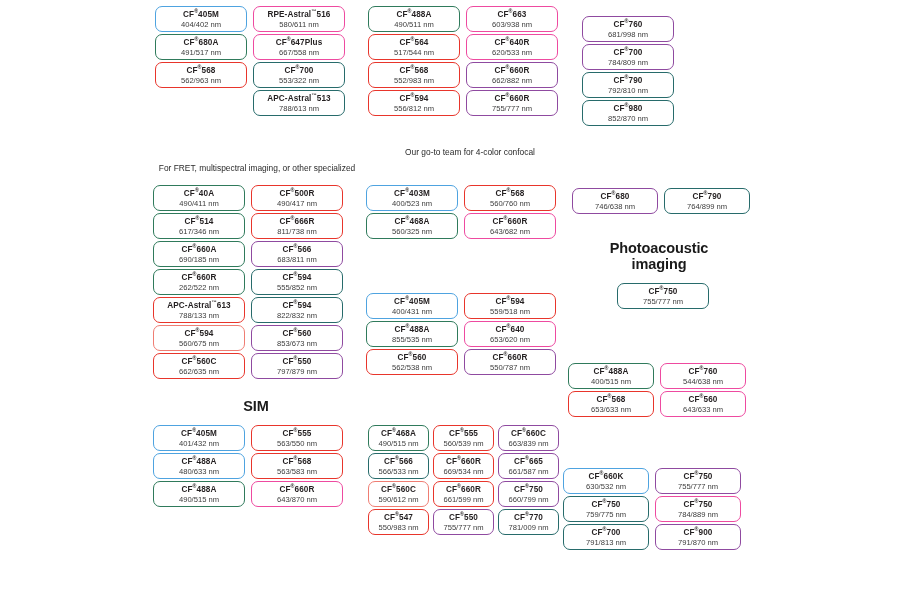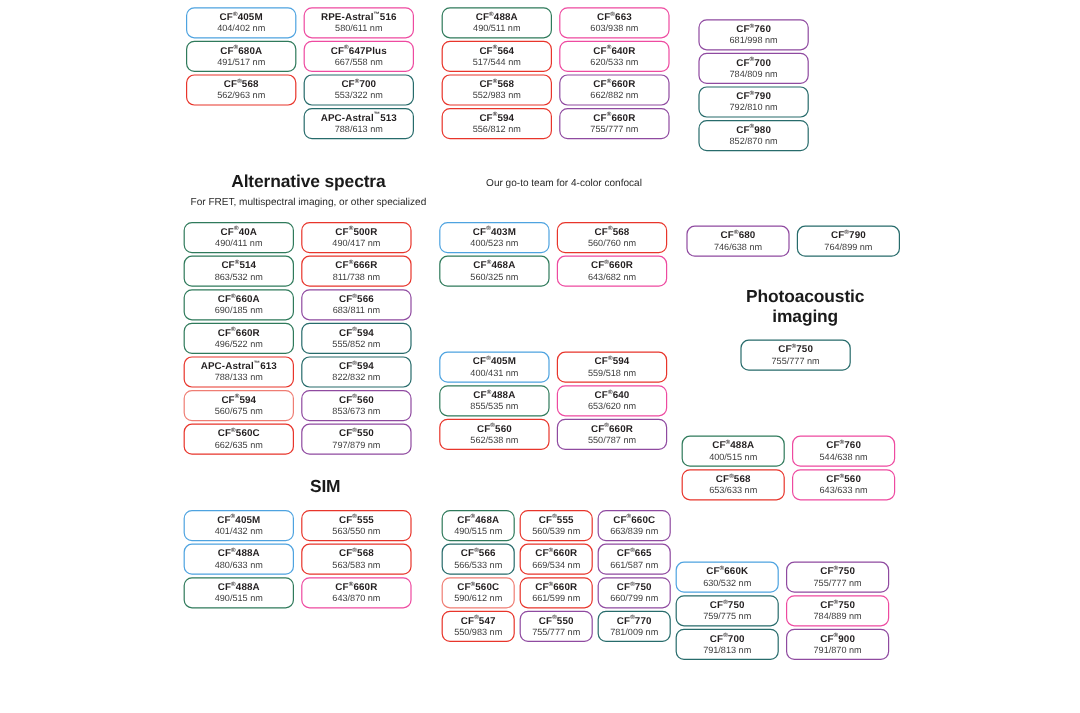--- a/index.html
+++ b/index.html
@@ -152,37 +152,36 @@
       <div class="spec">784/809 nm</div>
     </div>
     <div class="chip" style="left: 582px; top: 72px; width: 92px; height: 26px; border-color: rgb(39, 107, 107);">
       <div class="name">CF<sup>®</sup>790</div>
       <div class="spec">792/810 nm</div>
     </div>
     <div class="chip" style="left: 582px; top: 100px; width: 92px; height: 26px; border-color: rgb(39, 107, 107);">
       <div class="name">CF<sup>®</sup>980</div>
       <div class="spec">852/870 nm</div>
     </div>
-    <div class="sect-title" style="left: 153px; top: 144px; width: 208px;">Alternative spectra</div>
     <div class="sect-sub" style="left: 153px; top: 163px; width: 208px;">For FRET, multispectral imaging, or other specialized</div>
     <div class="chip" style="left: 153px; top: 185px; width: 92px; height: 26px; border-color: rgb(47, 122, 91);">
       <div class="name">CF<sup>®</sup>40A</div>
       <div class="spec">490/411 nm</div>
     </div>
     <div class="chip" style="left: 153px; top: 213px; width: 92px; height: 26px; border-color: rgb(47, 122, 91);">
       <div class="name">CF<sup>®</sup>514</div>
-      <div class="spec">863/532 nm</div>
+      <div class="spec">617/346 nm</div>
     </div>
     <div class="chip" style="left: 153px; top: 241px; width: 92px; height: 26px; border-color: rgb(47, 122, 91);">
       <div class="name">CF<sup>®</sup>660A</div>
       <div class="spec">690/185 nm</div>
     </div>
     <div class="chip" style="left: 153px; top: 269px; width: 92px; height: 26px; border-color: rgb(47, 122, 91);">
       <div class="name">CF<sup>®</sup>660R</div>
-      <div class="spec">496/522 nm</div>
+      <div class="spec">262/522 nm</div>
     </div>
     <div class="chip" style="left: 153px; top: 297px; width: 92px; height: 26px; border-color: rgb(232, 53, 43);">
       <div class="name">APC-Astral<sup>™</sup>613</div>
       <div class="spec">788/133 nm</div>
     </div>
     <div class="chip" style="left: 153px; top: 325px; width: 92px; height: 26px; border-color: rgb(239, 125, 115);">
       <div class="name">CF<sup>®</sup>594</div>
       <div class="spec">560/675 nm</div>
     </div>
     <div class="chip" style="left: 153px; top: 353px; width: 92px; height: 26px; border-color: rgb(232, 53, 43);">
@@ -259,21 +258,21 @@
       <div class="spec">550/787 nm</div>
     </div>
     <div class="chip" style="left: 572px; top: 188px; width: 86px; height: 26px; border-color: rgb(143, 74, 160);">
       <div class="name">CF<sup>®</sup>680</div>
       <div class="spec">746/638 nm</div>
     </div>
     <div class="chip" style="left: 664px; top: 188px; width: 86px; height: 26px; border-color: rgb(39, 107, 107);">
       <div class="name">CF<sup>®</sup>790</div>
       <div class="spec">764/899 nm</div>
     </div>
-    <div class="sect-title two-line" style="left: 596px; top: 240px; width: 150px;">Photoacoustic imaging</div>
+    <div class="sect-title two-line" style="left: 584px; top: 240px; width: 150px;">Photoacoustic imaging</div>
     <div class="chip" style="left: 617px; top: 283px; width: 92px; height: 26px; border-color: rgb(39, 107, 107);">
       <div class="name">CF<sup>®</sup>750</div>
       <div class="spec">755/777 nm</div>
     </div>
     <div class="chip" style="left: 568px; top: 363px; width: 86px; height: 26px; border-color: rgb(47, 122, 91);">
       <div class="name">CF<sup>®</sup>488A</div>
       <div class="spec">400/515 nm</div>
     </div>
     <div class="chip" style="left: 568px; top: 391px; width: 86px; height: 26px; border-color: rgb(232, 53, 43);">
       <div class="name">CF<sup>®</sup>568</div>
@@ -304,21 +303,21 @@
       <div class="spec">755/777 nm</div>
     </div>
     <div class="chip" style="left: 655px; top: 496px; width: 86px; height: 26px; border-color: rgb(238, 74, 160);">
       <div class="name">CF<sup>®</sup>750</div>
       <div class="spec">784/889 nm</div>
     </div>
     <div class="chip" style="left: 655px; top: 524px; width: 86px; height: 26px; border-color: rgb(143, 74, 160);">
       <div class="name">CF<sup>®</sup>900</div>
       <div class="spec">791/870 nm</div>
     </div>
-    <div class="sect-title" style="left: 167px; top: 398px; width: 208px;">SIM</div>
+    <div class="sect-title" style="left: 152px; top: 398px; width: 208px;">SIM</div>
     <div class="chip" style="left: 153px; top: 425px; width: 92px; height: 26px; border-color: rgb(78, 163, 224);">
       <div class="name">CF<sup>®</sup>405M</div>
       <div class="spec">401/432 nm</div>
     </div>
     <div class="chip" style="left: 153px; top: 453px; width: 92px; height: 26px; border-color: rgb(78, 163, 224);">
       <div class="name">CF<sup>®</sup>488A</div>
       <div class="spec">480/633 nm</div>
     </div>
     <div class="chip" style="left: 153px; top: 481px; width: 92px; height: 26px; border-color: rgb(47, 122, 91);">
       <div class="name">CF<sup>®</sup>488A</div>

